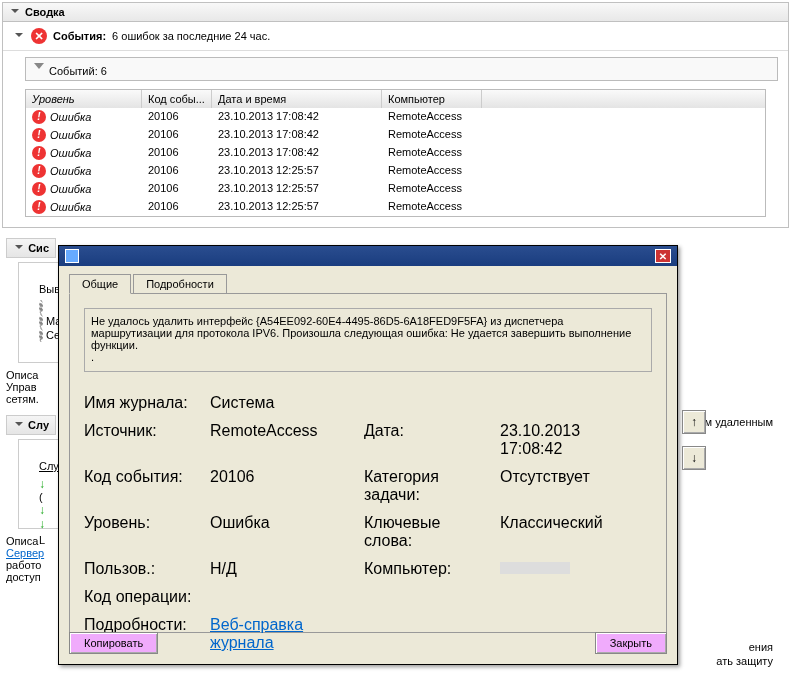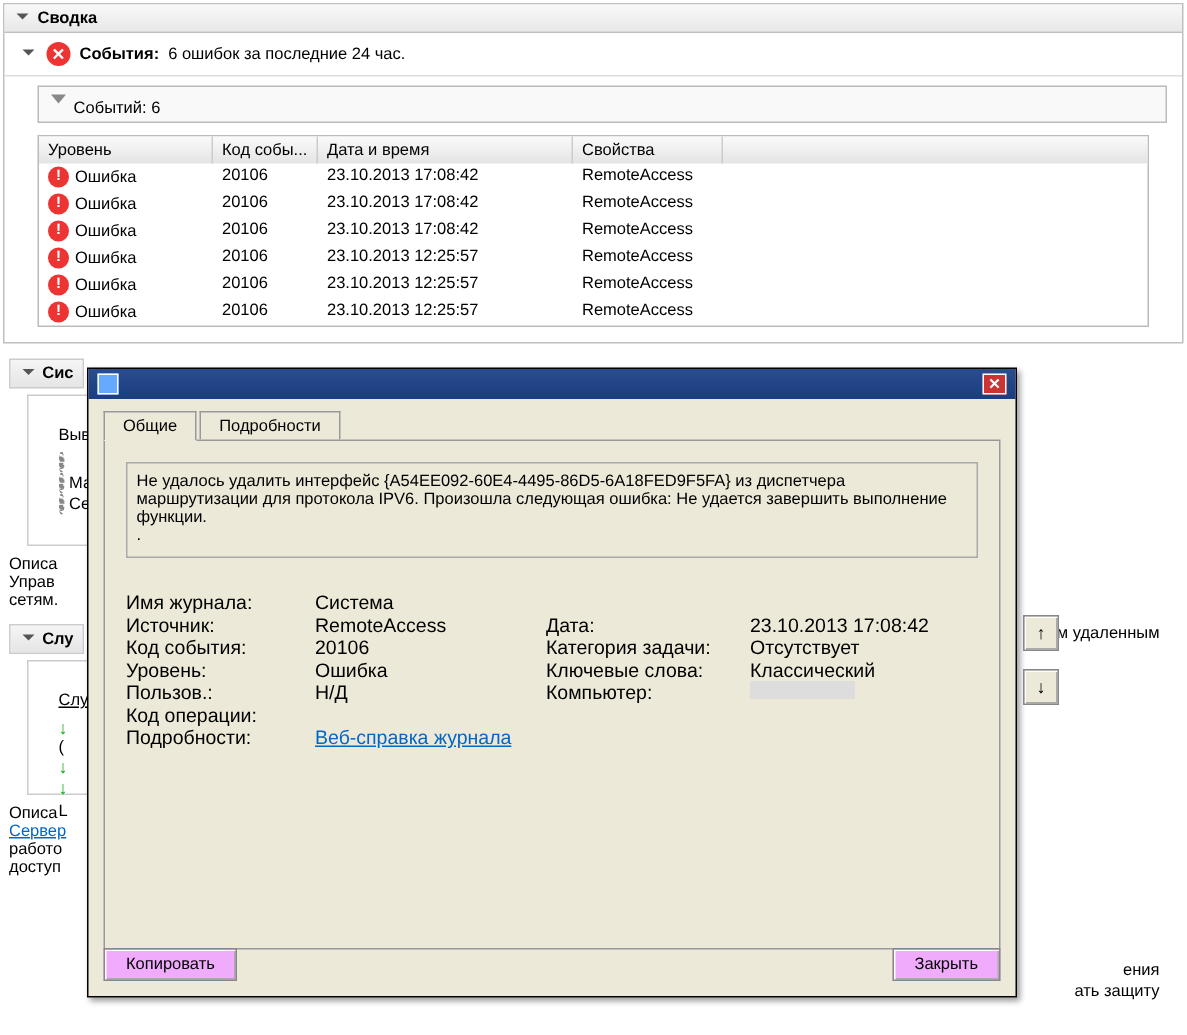--- a/index.html
+++ b/index.html
@@ -41,21 +41,21 @@
 .funnel { display:inline-block; width:14px; height:14px; position:relative; }
 .funnel::before { content:""; position:absolute; left:2px; top:2px; border-left:5px solid transparent; border-right:5px solid transparent; border-top:6px solid #888; }
 .events-count {
   border:1px solid #bbb; margin:6px 10px 0 22px; padding:3px 6px; background:#f9f9f9;
 }
 .grid { margin:8px 22px 10px 22px; border:1px solid #bbb; }
 .grid-hd { display:flex; background:linear-gradient(#fafafa,#e4e4e4); }
 .grid-hd div { border-right:1px solid #ccc; padding:3px 6px; font-weight:normal; }
 .grid-row { display:flex; padding:1px 0; }
 .grid-row div { padding:1px 6px; }
-.c-lvl { width:116px; display:flex; align-items:center; gap:4px; }
+.c-lvl { width:116px; display:flex; align-items:center; gap:4px;font-style:italic; }
 .c-code { width:70px; text-align:left; }
 .c-date { width:170px; }
 .c-src { width:100px; }
 .section-hdr { 
   display:flex; align-items:center; gap:4px;
   background:linear-gradient(#f5f5f5,#e5e5e5);
   border:1px solid #ccc; padding:3px 6px; font-weight:bold;
   margin:10px 6px 0 6px;
 }
 .side-box {
@@ -79,21 +79,21 @@
   display:flex; align-items:center; justify-content:space-between;
 }
 .dlg-title-left { display:flex; align-items:center; gap:6px; }
 .dlg-ico { width:14px; height:14px; background:#6af; border:1px solid #fff; }
 .close-x { width:16px; height:14px; background:#c33; border:1px solid #fff; color:#fff; display:flex; align-items:center; justify-content:center; font-size:10px; cursor:pointer; font-family:Arial; }
 .tabs { display:flex; padding:8px 26px 0 10px; }
 .tab { border:1px solid #999; border-bottom:none; padding:3px 12px; background:#ece9d8; margin-right:2px; position:relative; cursor:pointer; }
 .tab.active { background:#ece9d8; z-index:2; border-bottom:1px solid #ece9d8; margin-bottom:-1px; }
 .tabcontent { border:1px solid #999; margin:0 10px 10px 10px; padding:14px; background:#ece9d8; height:340px; position:relative; }
 .msg-box { border:1px solid #aaa; background:#ece9d8; padding:6px; min-height:64px; }
-.field-grid { margin-top:22px; display:grid; grid-template-columns:110px 170px 120px 160px; row-gap:0; font-size:13px; }
+.field-grid { margin-top:22px; display:grid; grid-template-columns:110px 170px 120px 160px; row-gap:10px; font-size:16px; }
 .lbl { color:#000; }
 .val { color:#000;margin-left:16px; }
 .btn { background:#f0abfc; border:1px solid #888; padding:4px 14px; cursor:pointer; font-size:11px; box-shadow:inset 1px 1px #fff, inset -1px -1px #aaa; }
 .btns-row { position:absolute; left:10px; right:10px; bottom:10px; display:flex; justify-content:space-between; }
 .updn { position:absolute; right:-40px; top:116px; display:flex; flex-direction:column; gap:12px; }
 .sqbtn { width:24px; height:24px; background:#ece9d8; border:1px solid #888; display:flex; align-items:center; justify-content:center; cursor:pointer; box-shadow:inset 1px 1px #fff, inset -1px -1px #aaa; font-size:12px; }
 .hidden-computer { background:#ddd; display:inline-block; width:70px; height:12px; }
 .truncated-text { position:absolute; color:#000; font-size:11px; }
 </style>
 </head>
@@ -116,21 +116,21 @@
     <span class="funnel"></span>
     <span>Событий:</span>
     <span>6</span>
   </div>
 
   <div class="grid">
     <div class="grid-hd">
       <div class="c-lvl">Уровень</div>
       <div class="c-code">Код собы...</div>
       <div class="c-date">Дата и время</div>
-      <div class="c-src">Свойства</div>
+      <div class="c-src">Компьютер</div>
     </div>
     <div id="grid-body">
         <div class="grid-row">
           <div class="c-lvl">
             <span class="err-ico-sm">!</span>
             <span>Ошибка</span>
           </div>
           <div class="c-code">20106</div>
           <div class="c-date">23.10.2013 17:08:42</div>
           <div class="c-src">RemoteAccess</div>

